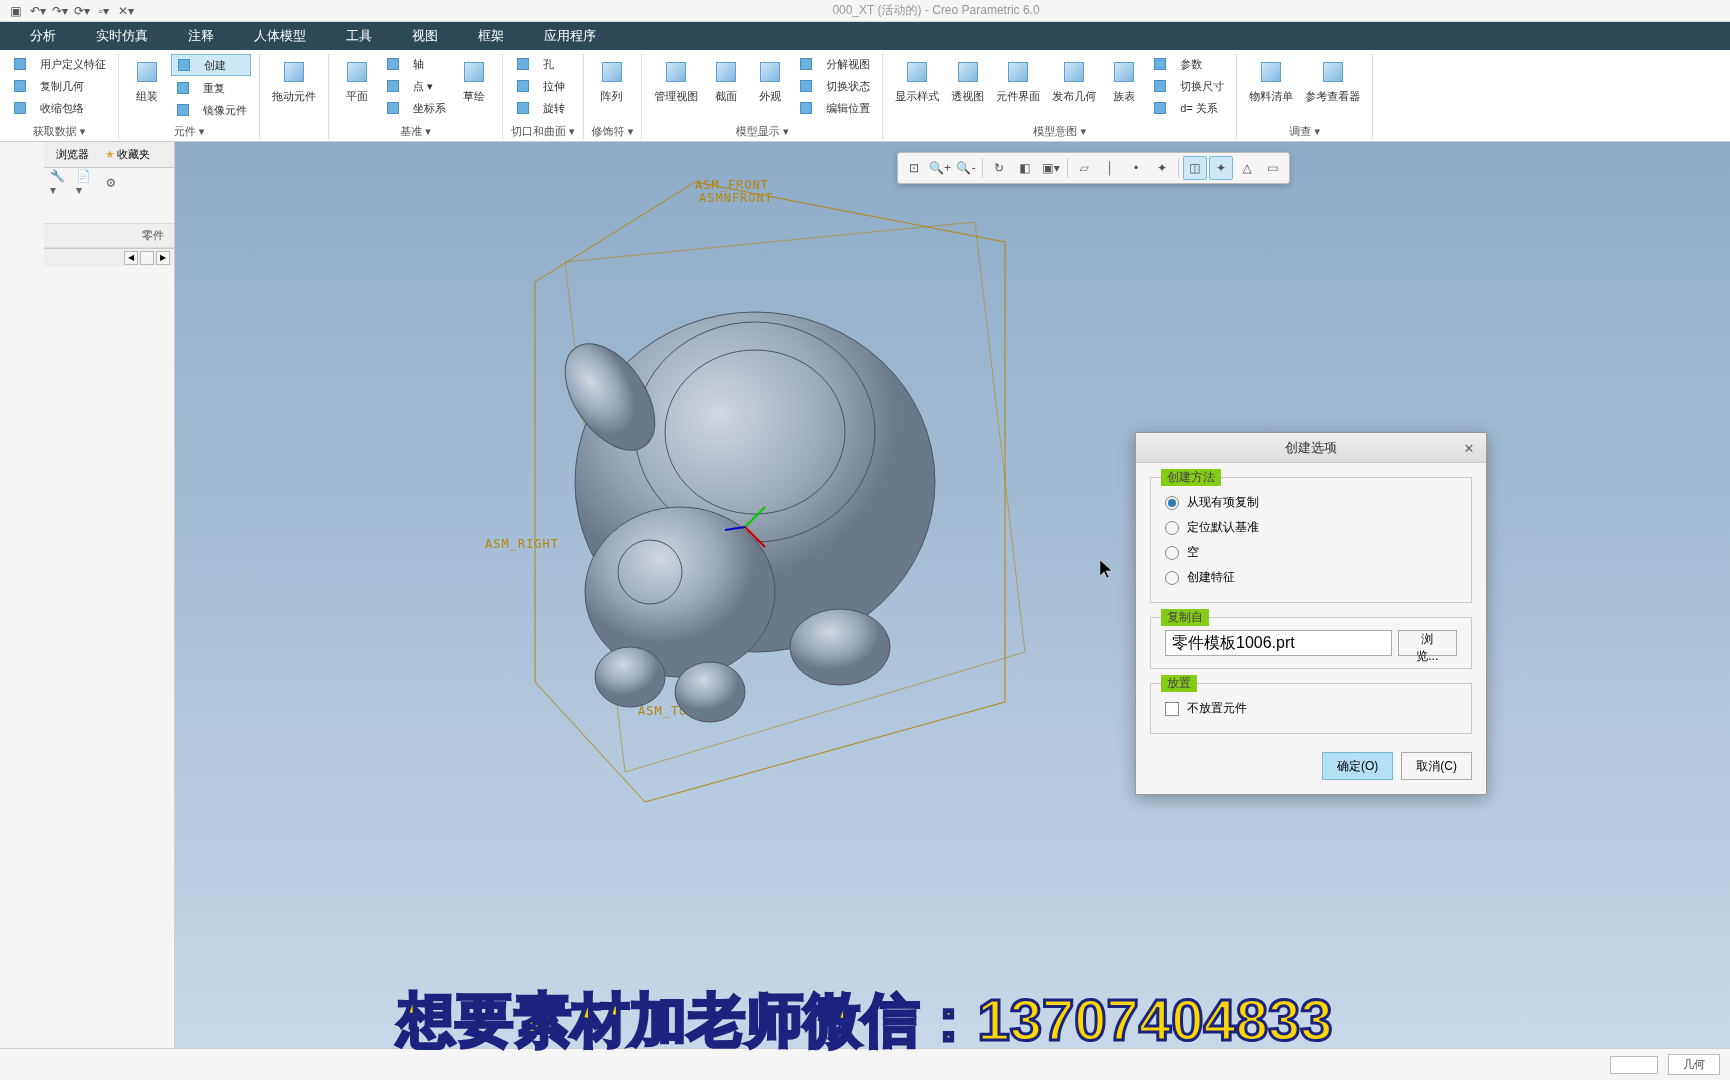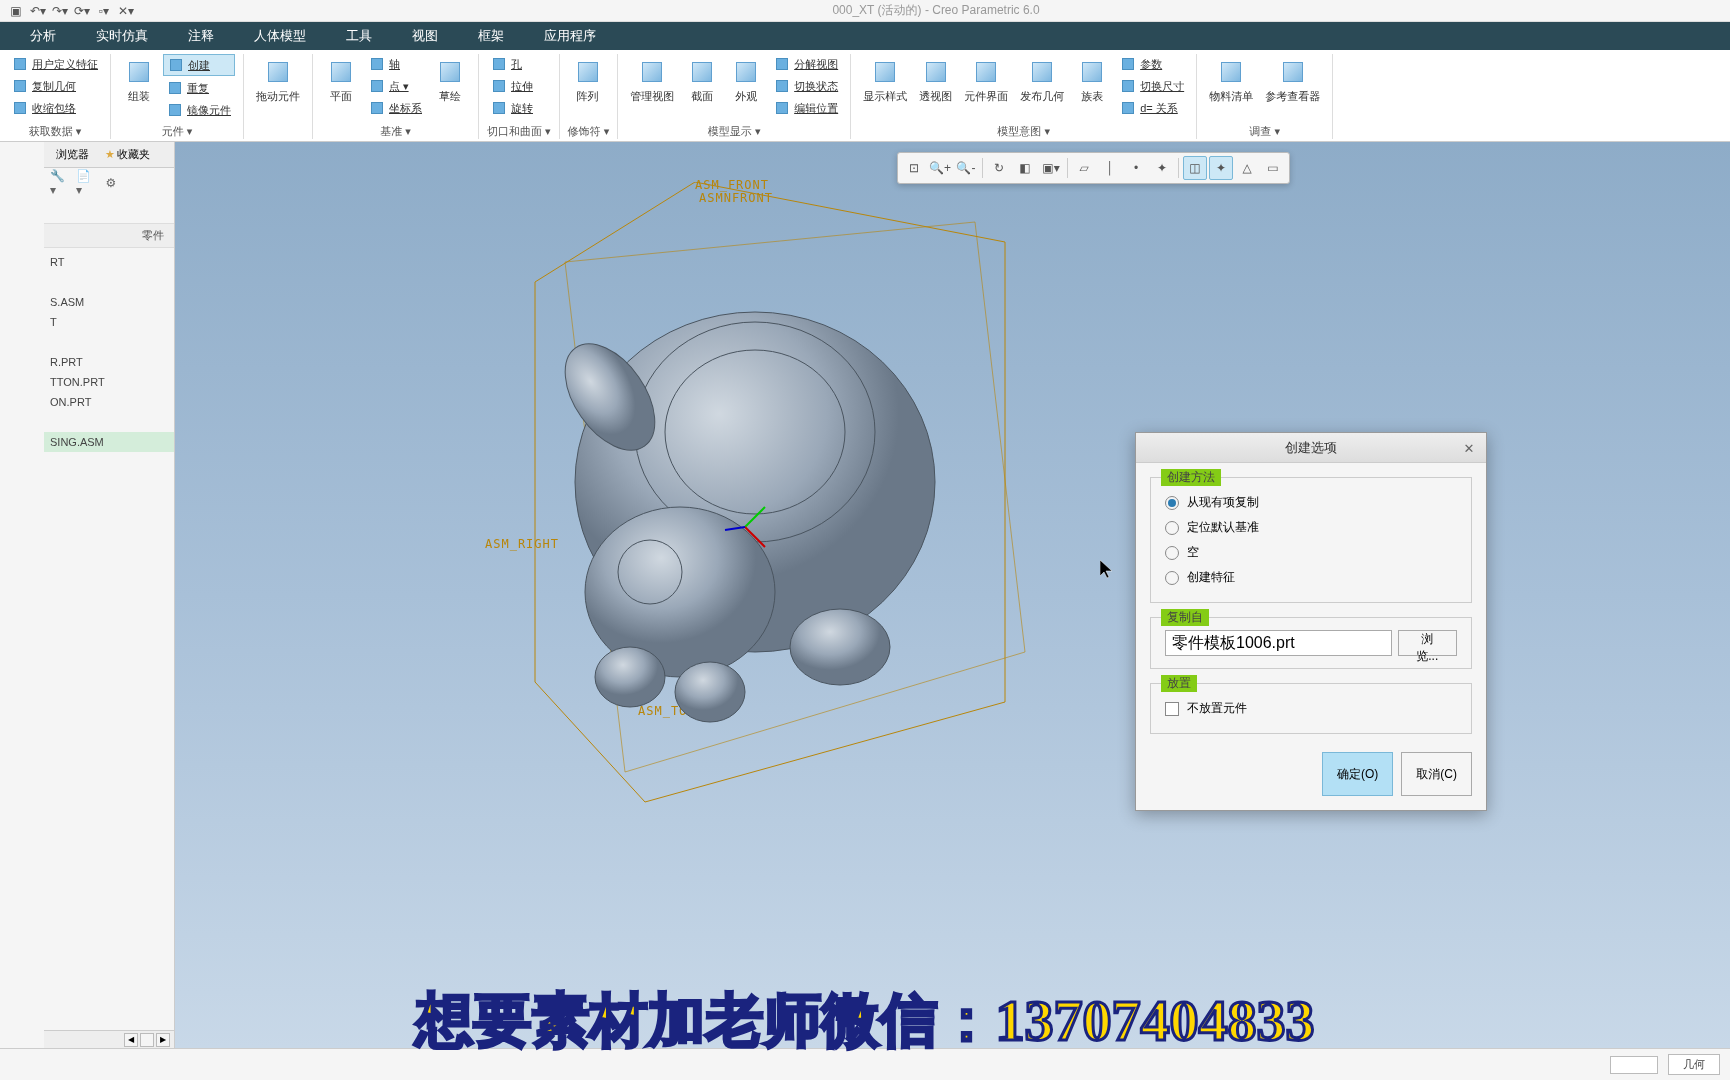--- a/index.html
+++ b/index.html
@@ -17,21 +17,21 @@
 
 
 .ribbon { height: 92px; background: #fff; border-bottom: 1px solid #ccc; display: flex; padding: 4px 0 2px; }
 .ribbon-group { display: flex; flex-direction: column; border-right: 1px solid #ddd; padding: 0 8px; }
 .ribbon-group-content { flex: 1; display: flex; align-items: flex-start; gap: 4px; }
 .ribbon-group-label { text-align: center; font-size: 11px; color: #555; padding-top: 2px; }
 .ribbon-btn-lg { display: flex; flex-direction: column; align-items: center; gap: 2px; padding: 2px 4px; cursor: pointer; min-width: 40px; }
 .ribbon-btn-lg .icon-box { width: 32px; height: 32px; display: flex; align-items: center; justify-content: center; }
 .ribbon-btn-lg .lbl { font-size: 11px; color: #333; text-align: center; line-height: 1.2; }
 .ribbon-col { display: flex; flex-direction: column; gap: 2px; }
-.ribbon-btn-sm { display: flex; align-items: center; gap: 4px; padding: 2px 4px; cursor: pointer; font-size: 11px; color: #333; white-space: nowrap; text-decoration: underline; }
+.ribbon-btn-sm { display: flex; align-items: center; gap: 12px; padding: 2px 4px; cursor: pointer; font-size: 11px; color: #333; white-space: nowrap; }
 .ribbon-btn-sm .sm-icon { width: 16px; height: 16px; display: inline-flex; align-items: center; justify-content: center; }
 .ribbon-btn-sm.active { background: #cde8f6; border: 1px solid #7ab8d8; }
 
 
 .left-panel { position: absolute; left: 0; top: 142px; width: 175px; bottom: 32px; background: #f5f5f5; border-right: 1px solid #ccc; display: flex; flex-direction: column; padding-left: 44px; }
 .left-tabs { height: 26px; display: flex; align-items: center; background: #eee; border-bottom: 1px solid #ccc; padding: 0 4px; gap: 4px; }
 .left-tab { padding: 2px 6px; font-size: 11px; cursor: pointer; display: flex; align-items: center; gap: 2px; }
 .left-toolbar { height: 30px; display: flex; align-items: center; padding: 0 6px; gap: 8px; }
 .tb-icon { width: 18px; height: 18px; cursor: pointer; display: flex; align-items: center; justify-content: center; color: #666; }
 .left-search { height: 26px; display: flex; align-items: center; padding: 0 6px; gap: 4px; border-bottom: 1px solid #ddd; }
@@ -65,30 +65,30 @@
 .fieldset-legend { position: absolute; top: -9px; left: 10px; background: #84cc16; padding: 0 6px; font-size: 12px; color: #444; }
 .radio-row { display: flex; align-items: center; gap: 8px; padding: 4px 0; cursor: pointer; }
 .radio-circle { width: 14px; height: 14px; border: 1px solid #888; border-radius: 50%; display: flex; align-items: center; justify-content: center; }
 .radio-circle.checked::after { content: ""; width: 8px; height: 8px; background: #2b7cb3; border-radius: 50%; }
 .checkbox-row { display: flex; align-items: center; gap: 8px; padding: 4px 0; cursor: pointer; }
 .checkbox-box { width: 14px; height: 14px; border: 1px solid #888; background: #fff; }
 .text-input { width: 230px; height: 26px; border: 1px solid #aaa; background: #fff; padding: 0 6px; font-size: 16px; outline: none; }
 .browse-btn { height: 26px; padding: 0 12px; border: 1px solid #aaa; background: #f5f5f5; cursor: pointer; font-size: 12px; margin-left: 6px; }
 .input-row { display: flex; align-items: center; }
 .dialog-buttons { display: flex; justify-content: flex-end; gap: 8px; padding-top: 4px; }
-.dlg-btn { height: 44px; padding: 0 14px; border: 1px solid #aaa; cursor: pointer; font-size: 12px; }
+.dlg-btn { height: 28px; padding: 0 14px; border: 1px solid #aaa; cursor: pointer; font-size: 12px; }
 .dlg-btn.primary { background: #b3e0f5; border-color: #7ab8d8; }
 .dlg-btn.secondary { background: #f5f5f5; }
 
 
 .status-bar { position: absolute; left: 0; right: 0; bottom: 0; height: 32px; background: #f5f5f5; border-top: 1px solid #ccc; display: flex; align-items: center; justify-content: flex-end; padding: 0 10px; gap: 10px; }
 .status-cell { border: 1px solid #bbb; padding: 2px 14px; background: #fff; font-size: 11px; color: #444; }
 
 
-.overlay-text { position: absolute; bottom: 20px; left: 50%; transform: translateX(-50%); font-size: 58px; font-weight: 900; color: #ffd700; -webkit-text-stroke: 3px #1a237e; font-family: Liberation Serif, serif; white-space: nowrap; z-index: 1000; }
+.overlay-text { position: absolute; bottom: 20px; left: 50%; transform: translateX(-50%); font-size: 58px; font-weight: 900; color: #ffd700; -webkit-text-stroke: 3px #1a237e; font-family: Liberation Sans, sans-serif; white-space: nowrap; z-index: 1000; }
 
 
 .ico-square { width: 16px; height: 16px; background: #6ab0e0; border: 1px solid #4a90c0; }
 .ico-cube { width: 20px; height: 20px; background: linear-gradient(135deg, #d0e8f8, #80b8e0); border: 1px solid #60a0d0; }
 
 
 .cursor-arrow { position: absolute; width: 14px; height: 20px; pointer-events: none; }
 </style>
 </head>
 <body>
@@ -390,32 +390,20 @@
     <span class="tb-icon">⚙</span>
   </div>
   <div class="left-search">
     <input type="text" style="">
     <span class="clear-x">✕</span>
     <span class="plus-btn">＋</span>
   </div>
   <div class="tree-header">
     <span>零件</span>
   </div>
-  <div class="tree" id="tree">
-      <div class="tree-item">RT</div>
-      <div class="tree-spacer"></div>
-      <div class="tree-item">S.ASM</div>
-      <div class="tree-item">T</div>
-      <div class="tree-spacer"></div>
-      <div class="tree-item">R.PRT</div>
-      <div class="tree-item">TTON.PRT</div>
-      <div class="tree-item">ON.PRT</div>
-      <div class="tree-spacer"></div>
-      <div class="tree-item highlighted">SING.ASM</div>
-    </div>
   <div class="tree-scroll">
     <span class="scroll-btn">◀</span>
     <span class="scroll-btn"></span>
     <span class="scroll-btn">▶</span>
   </div>
 </div>
 
 <div class="canvas">
   <div class="canvas-toolbar">
     <span class="ctb-btn">⊡</span>

